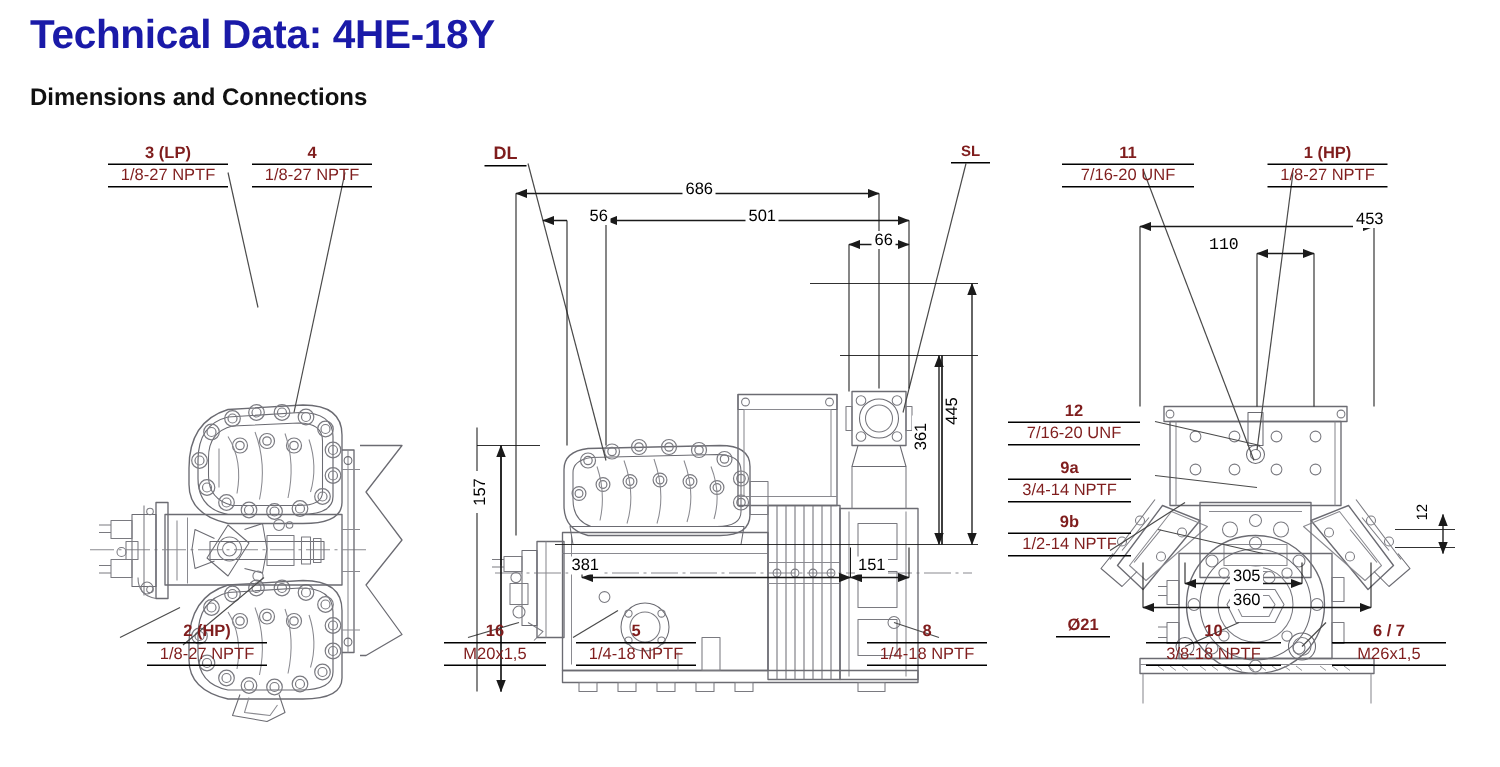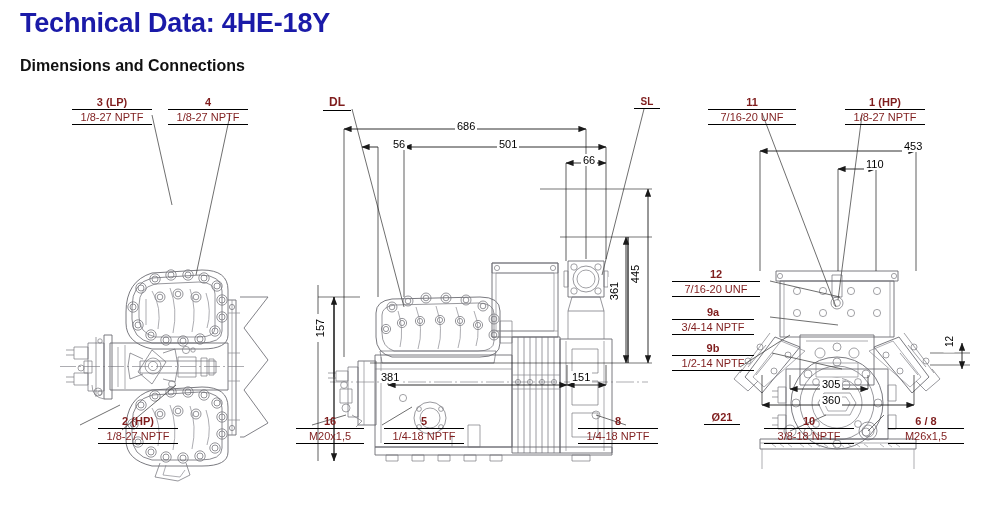--- a/index.html
+++ b/index.html
@@ -645,21 +645,21 @@
   <div class="callout single" style="left:704px; top:411px; width:36px;">
     <span class="cnum">Ø21</span>
   </div>
 
   <div class="callout underline-both" style="left:764px; top:415px; width:90px;">
     <span class="cnum">10</span>
     <span class="cthread">3/8-18 NPTF</span>
   </div>
 
   <div class="callout underline-both" style="left:888px; top:415px; width:76px;">
-    <span class="cnum">6 / 8</span>
+    <span class="cnum">6 / 7</span>
     <span class="cthread">M26x1,5</span>
   </div>
 
   <div class="dim" style="left:455px; top:120px;">686</div>
 
   <div class="dim" style="left:497px; top:138px;">501</div>
 
   <div class="dim" style="left:391px; top:138px;">56</div>
 
   <div class="dim" style="left:581px; top:154px;">66</div>
@@ -669,21 +669,21 @@
   <div class="dim" style="left:570px; top:371px;">151</div>
 
   <div class="dim vert" style="left:306px; top:322px; width:28px; text-align:center;">157</div>
 
   <div class="dim vert" style="left:600px; top:285px; width:28px; text-align:center;">361</div>
 
   <div class="dim vert" style="left:621px; top:268px; width:28px; text-align:center;">445</div>
 
   <div class="dim" style="left:862px; top:140px;margin-left:40px;">453</div>
 
-  <div class="dim" style="left:864px; top:158px;">110</div>
+  <div class="dim" style="left:804px; top:158px;font-family:Liberation Mono, monospace;">110</div>
 
   <div class="dim" style="left:820px; top:378px;">305</div>
 
   <div class="dim" style="left:820px; top:394px;">360</div>
 
   <div class="dim vert" style="left:938px; top:336px; width:22px; text-align:center; font-size:10px;">12</div>
 
 </div>
 
 </body></html>

